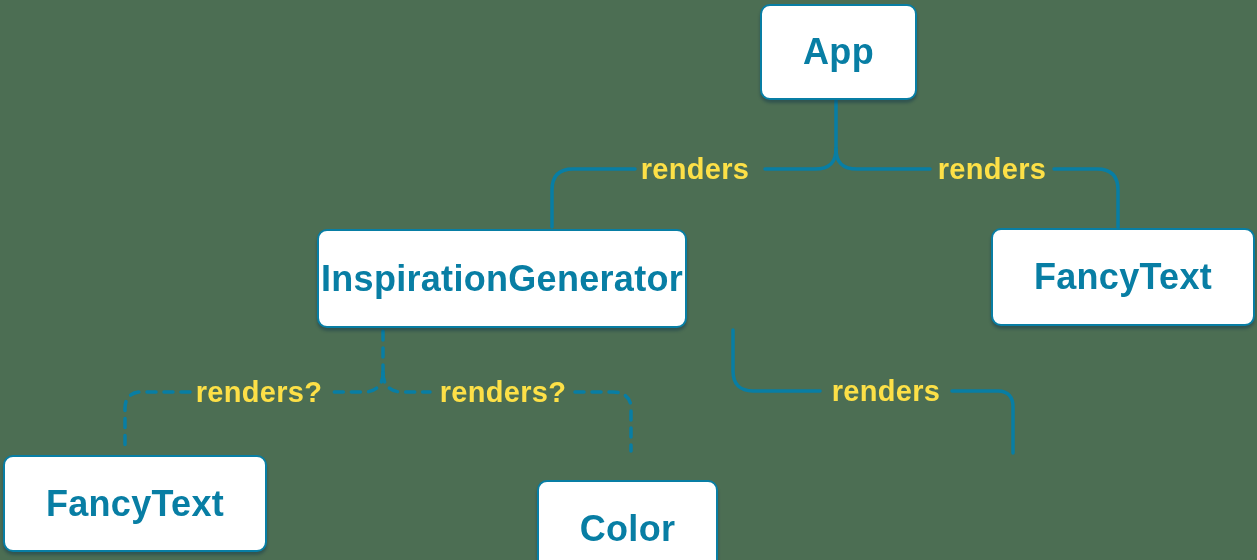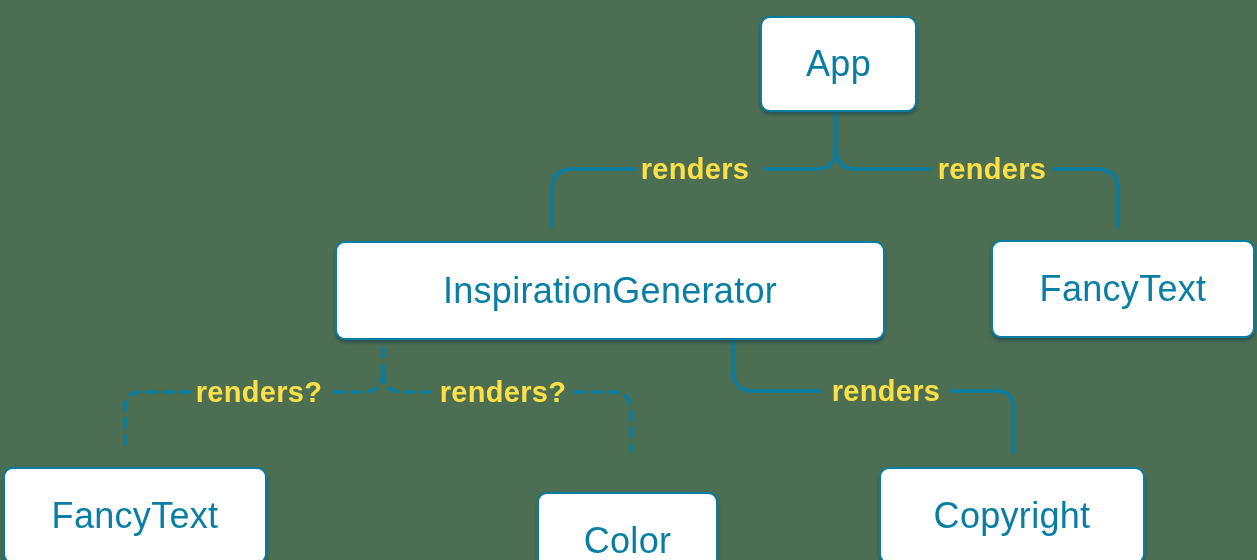--- a/index.html
+++ b/index.html
@@ -35,25 +35,24 @@
     position: absolute;
     display: flex;
     align-items: center;
     justify-content: center;
     background: #ffffff;
     border: 2.5px solid #087ea4;
     border-radius: 10px;
     box-shadow: 0 3px 3px rgba(13, 48, 74, 0.40);
     color: #087ea4;
     font-size: 36px;
-    font-weight: 400;
+    font-weight: 700;
     letter-spacing: 0.3px;
     box-sizing: border-box;
     white-space: nowrap;
-    margin-top: 12px;
   }
   .edge-label {
     position: absolute;
     transform: translate(-50%, -50%);
     color: #fde047;
     font-size: 29px;
     font-weight: 700;
     letter-spacing: 0.3px;
     white-space: nowrap;
   }
@@ -88,39 +87,36 @@
     <g>
       <path d="M733 330 V371 C733 384 740 391 753 391 H820"></path>
       <path d="M952 391 H998 C1008 391 1013 397 1013 407 V453"></path>
     </g>
   </svg>
 
   <div class="node" style="left:760px; top:4px; width:157px; height:96px;">
     <span>App</span>
   </div>
 
-  <div class="node" style="left:335px; top:229px; width:550px; height:99px;align-items:center;">
+  <div class="node" style="left:317px; top:229px; width:370px; height:99px;align-items:center;">
     <span>InspirationGenerator</span>
   </div>
 
   <div class="node" style="left:991px; top:228px; width:264px; height:98px;">
     <span>FancyText</span>
   </div>
 
   <div class="node" style="left:3px; top:455px; width:264px; height:97px;">
     <span>FancyText</span>
   </div>
 
   <div class="node" style="left:537px; top:480px; width:181px; height:97px;">
     <span>Color</span>
   </div>
 
-  <div class="node" style="left:879px; top:455px; width:266px; height:97px;">
-    <span>Copyright</span>
-  </div>
 
   <span class="edge-label" style="left:695px; top:169px;">renders</span>
 
   <span class="edge-label" style="left:992px; top:169px;">renders</span>
 
   <span class="edge-label" style="left:259px; top:392px;">renders?</span>
 
   <span class="edge-label" style="left:503px; top:392px;">renders?</span>
 
   <span class="edge-label" style="left:886px; top:391px;">renders</span>

